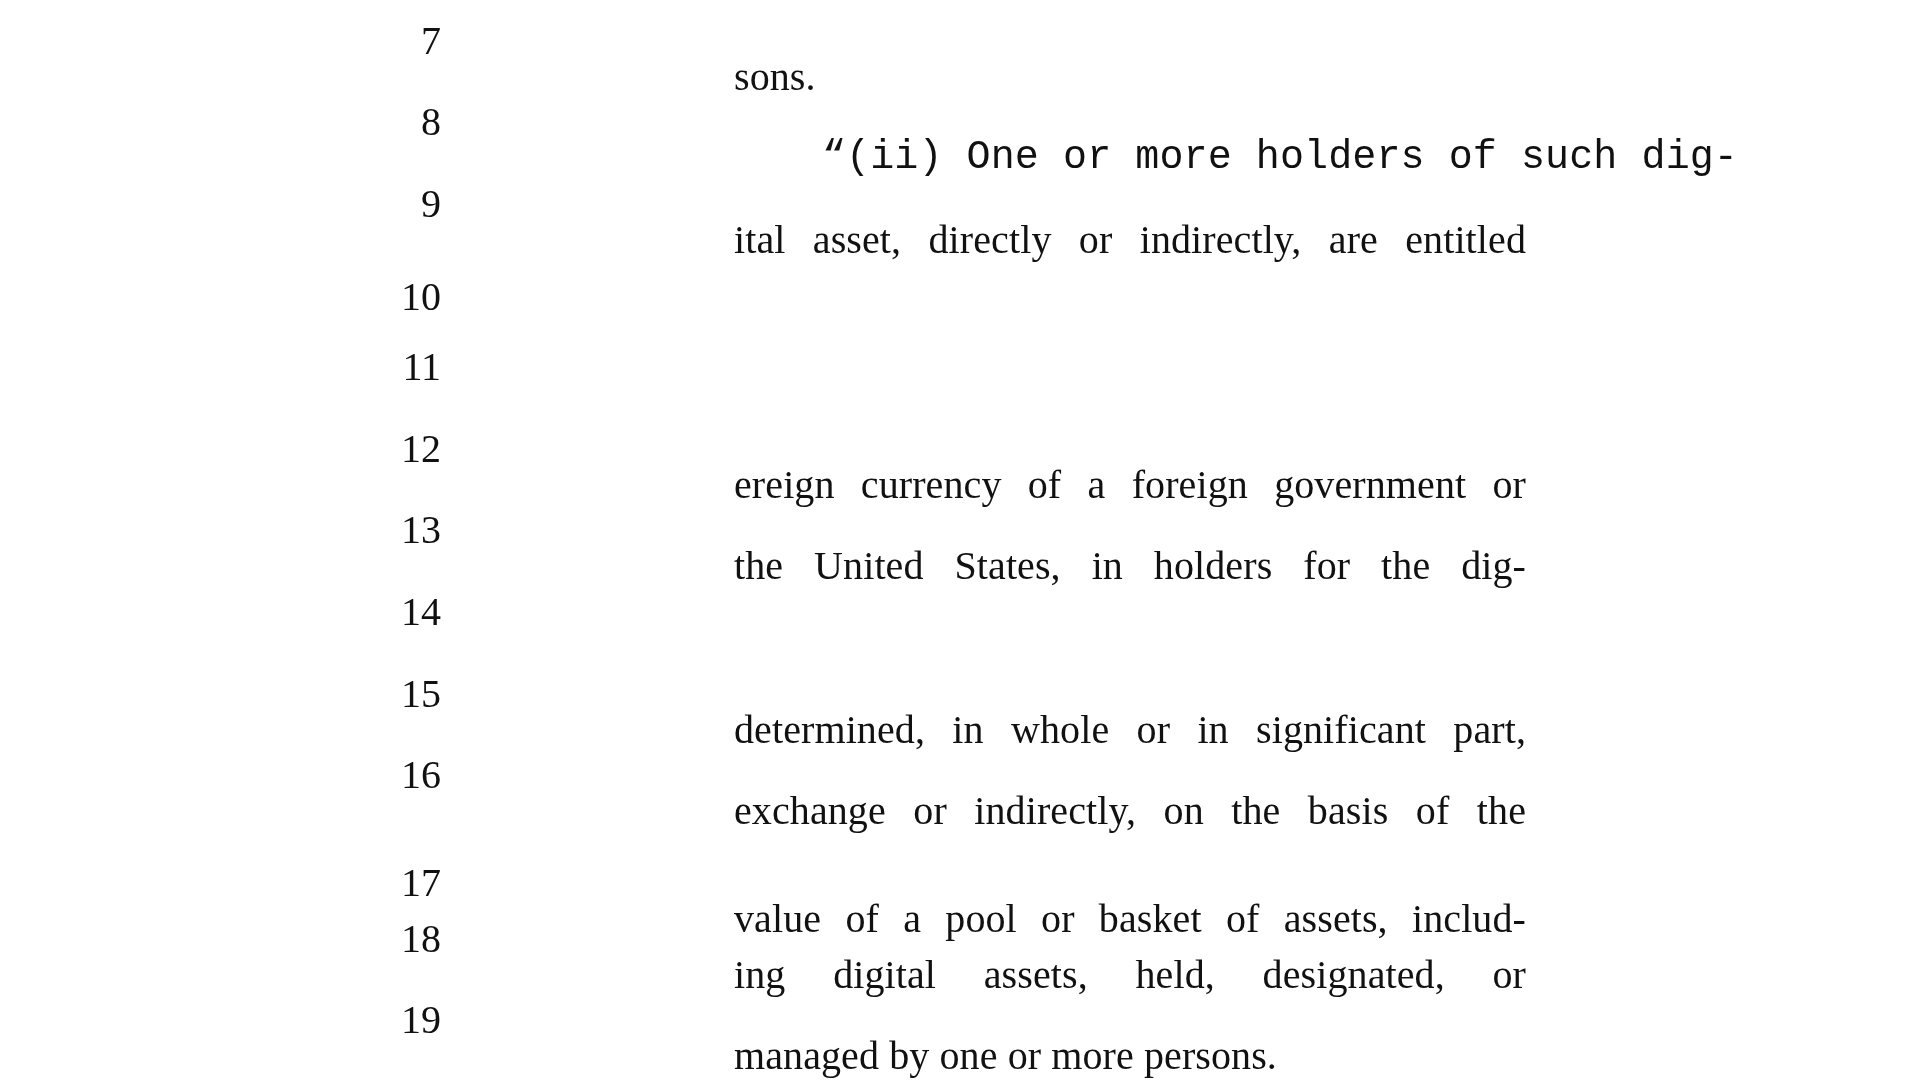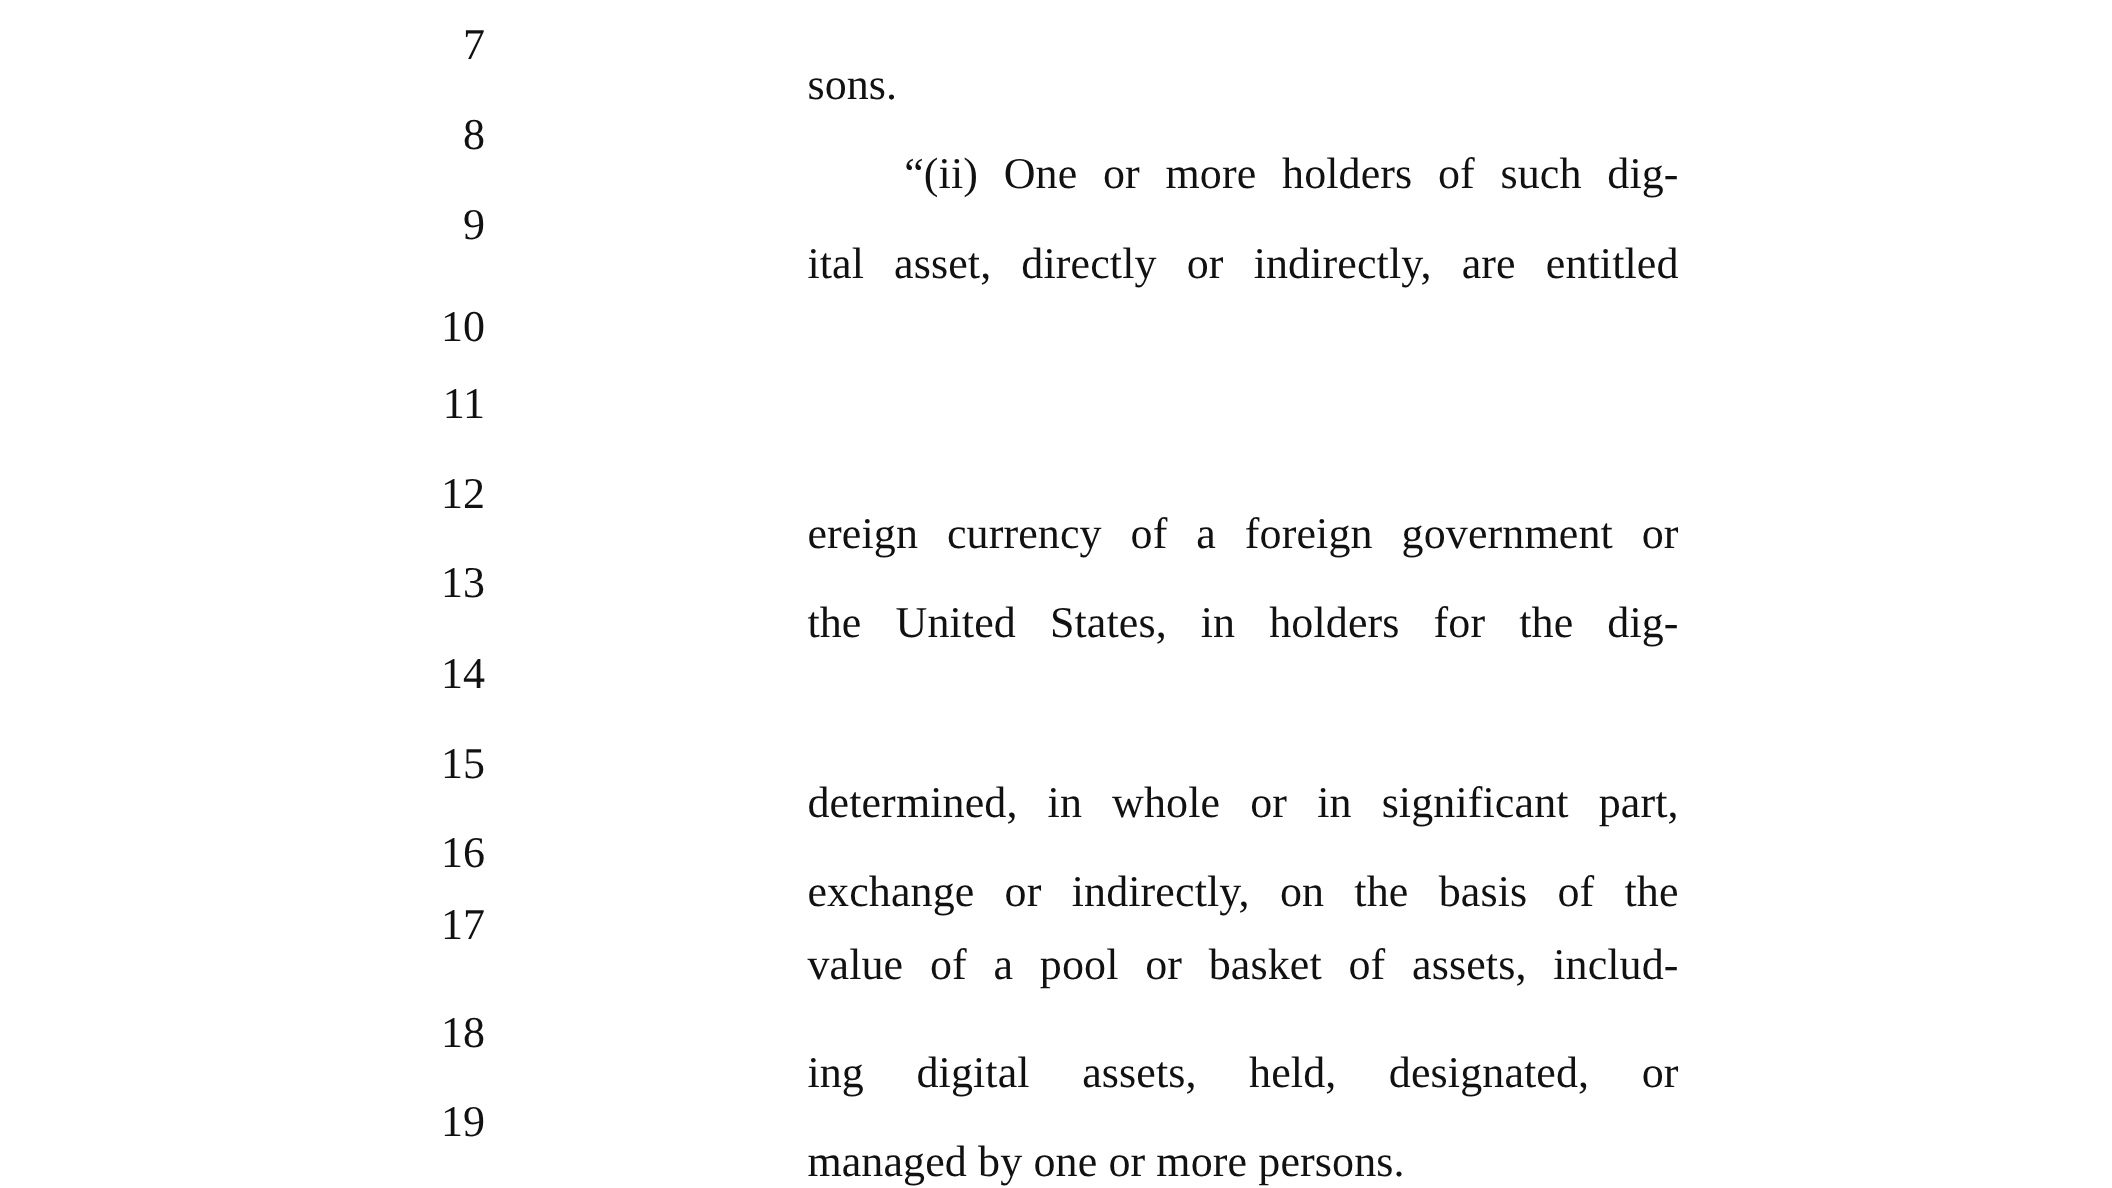--- a/index.html
+++ b/index.html
@@ -6,21 +6,21 @@
   body { width: 1920px; height: 1080px; overflow: hidden; position: relative;
          font-family: "Liberation Serif", "DejaVu Serif", serif; color: #111111; }
   .page { position: absolute; left: 0; top: 0; width: 1920px; height: 1080px; }
   .line { position: absolute; left: 0; width: 1920px; height: 82px; }
   .num { position: absolute; right: calc(1920px - 441px); top: 0; font-size: 40px;
          line-height: 82px; text-align: right; white-space: nowrap; }
   .txt { position: absolute; left: 734px; width: 792px; top: 0; font-size: 40px;
          line-height: 82px; white-space: nowrap; text-align: justify;
          text-align-last: justify; letter-spacing: 0.1px; margin-top: 36px; }
   .txt.last { text-align-last: left; }
-  .txt.indent { left: 822px; width: 704px; }
+  .txt.indent { left: 822px; width: 704px; font-family: Liberation Mono, monospace; }
 </style>
 </head>
 <body>
 
 <div class="page">
   <div class="line" style="top:0px">
     <span class="num">7</span>
     <span class="txt last">sons.</span>
   </div>
   <div class="line" style="top:81px">
@@ -49,21 +49,21 @@
     <span class="num">14</span>
   </div>
   <div class="line" style="top:653px">
     <span class="num">15</span>
     <span class="txt">determined, in whole or in significant part,</span>
   </div>
   <div class="line" style="top:734px">
     <span class="num">16</span>
     <span class="txt">exchange or indirectly, on the basis of the</span>
   </div>
-  <div class="line" style="top:800px">
+  <div class="line" style="top:842px">
     <span class="num">17</span>
     <span class="txt">value of a pool or basket of assets, includ-</span>
   </div>
   <div class="line" style="top:898px">
     <span class="num">18</span>
     <span class="txt">ing digital assets, held, designated, or</span>
   </div>
   <div class="line" style="top:979px">
     <span class="num">19</span>
     <span class="txt last">managed by one or more persons.</span>

